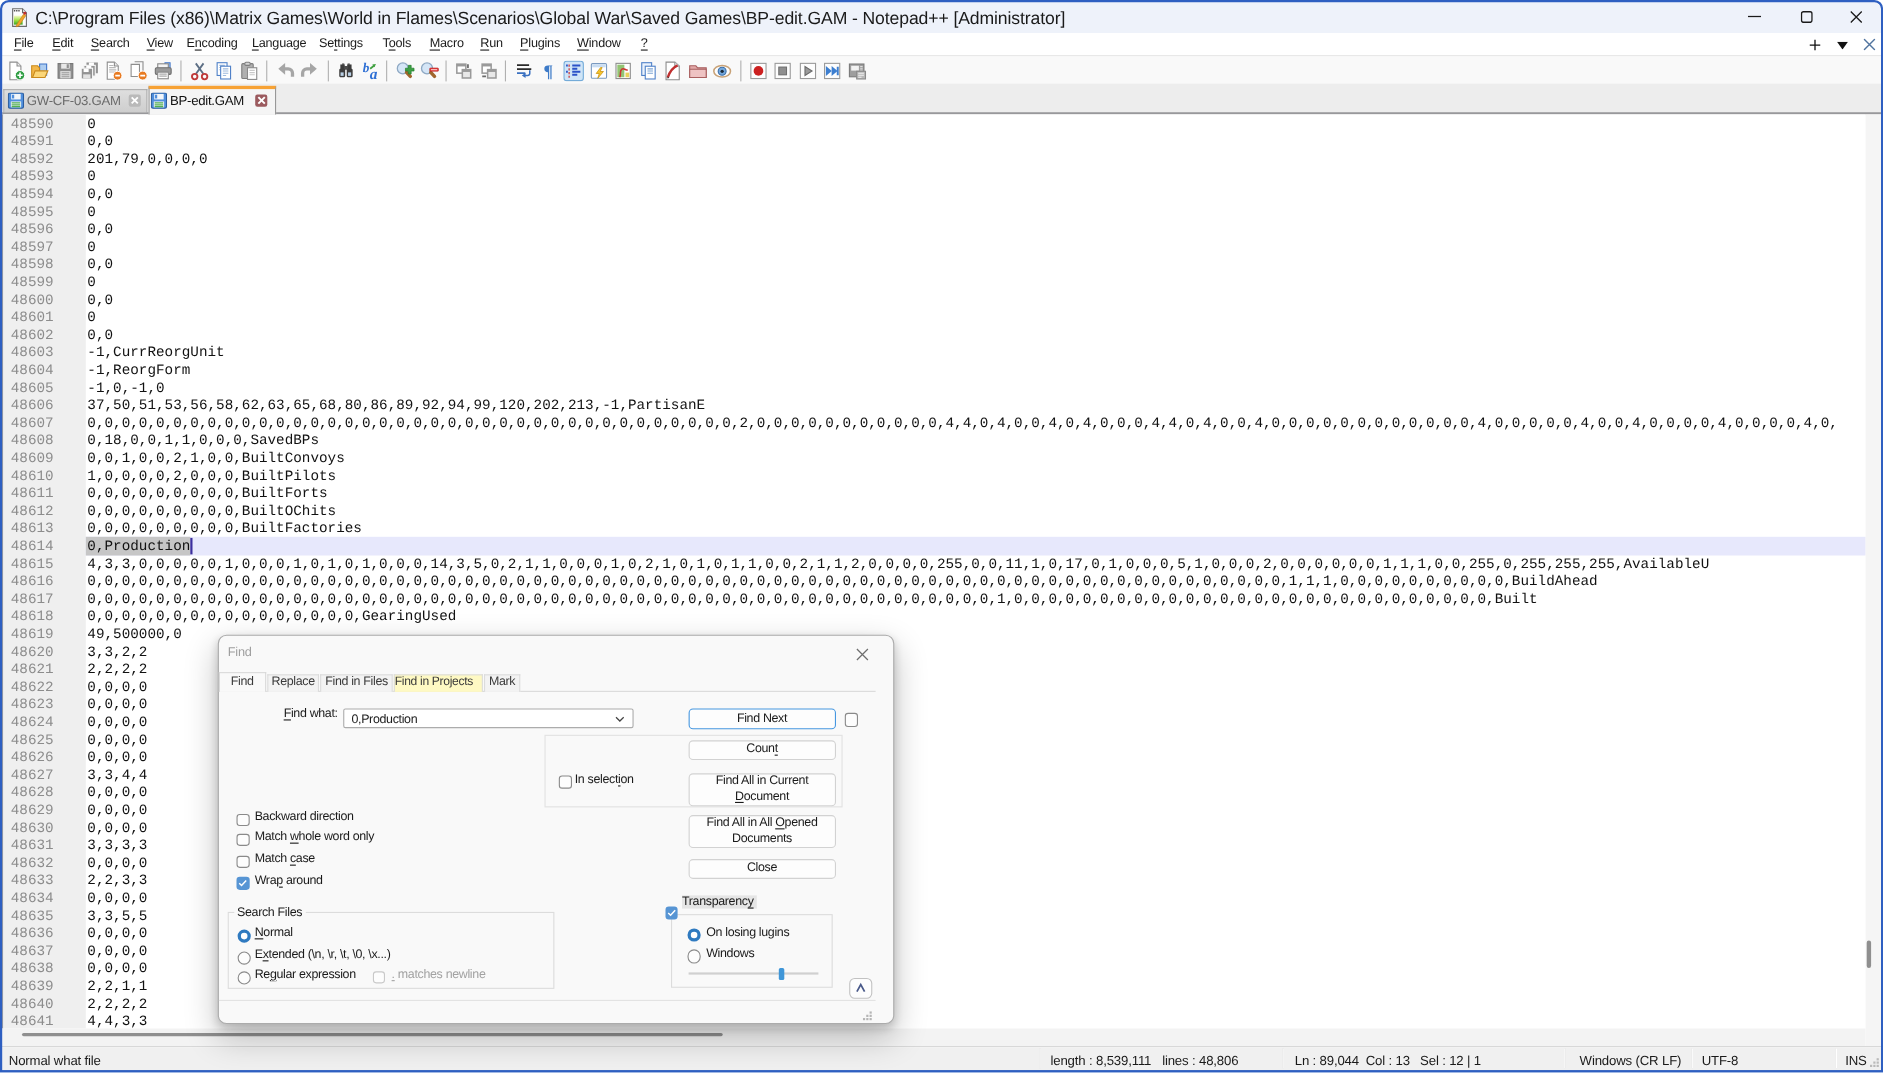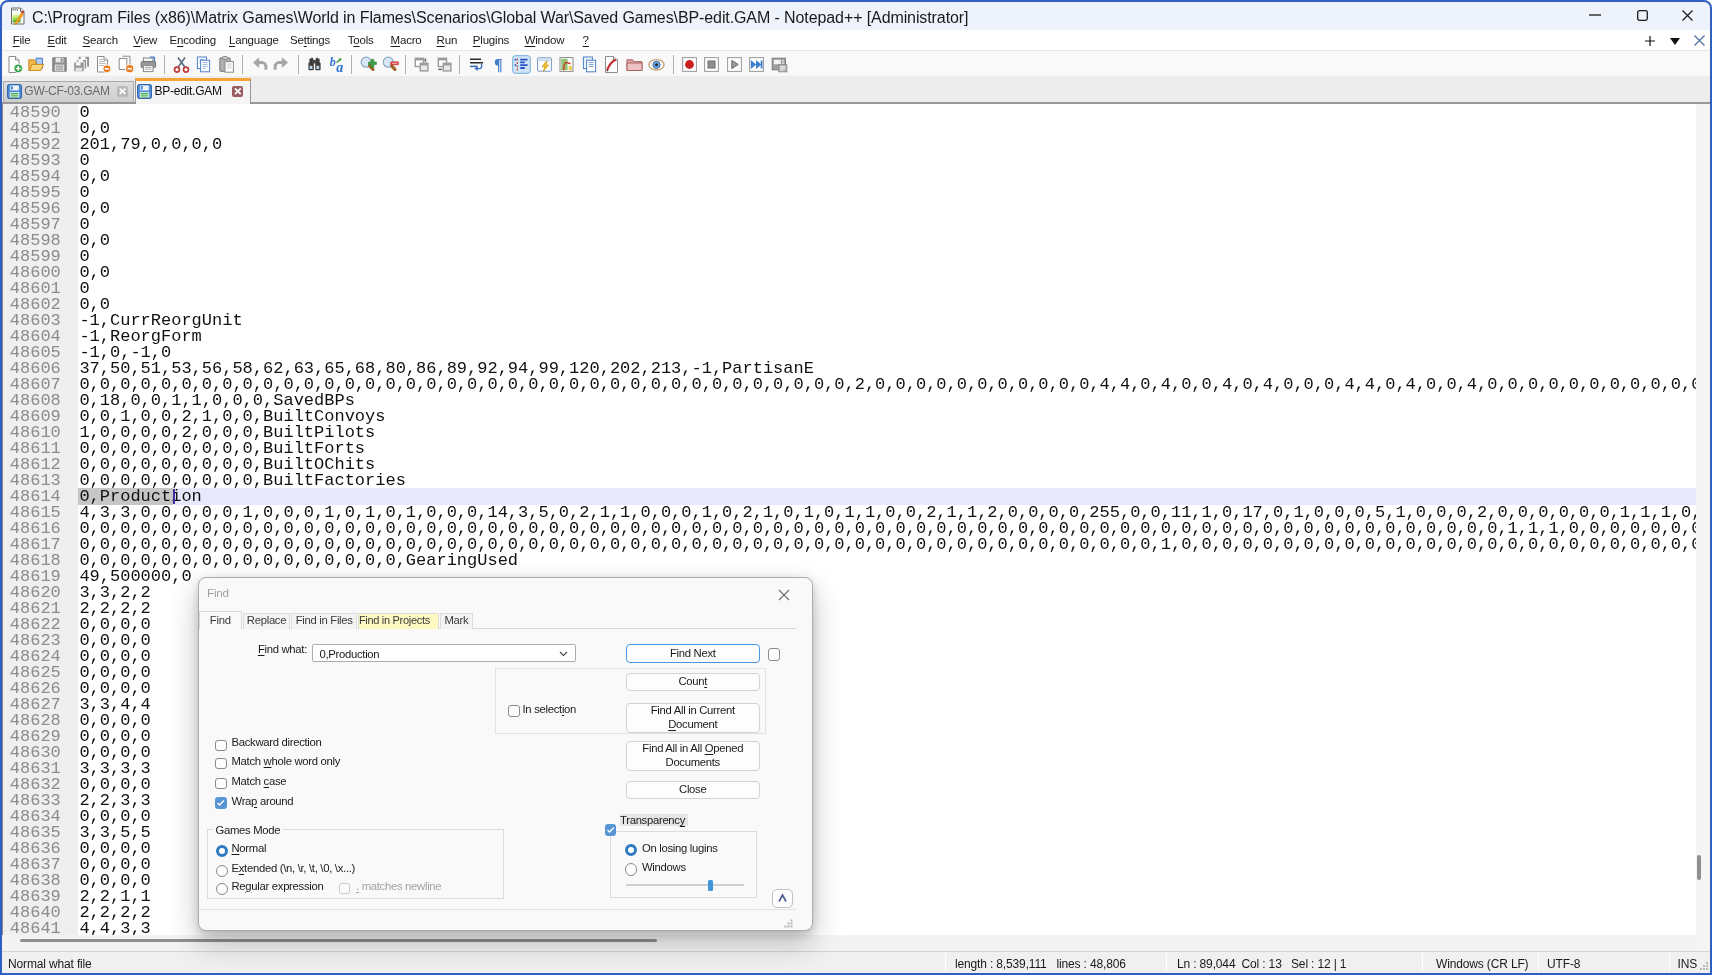--- a/index.html
+++ b/index.html
@@ -1,19 +1,19 @@
 <!DOCTYPE html>
 <html><head><meta charset="utf-8"><style>
 *{margin:0;padding:0;box-sizing:border-box}
 html,body{width:1712px;height:975px;overflow:hidden}
 body{font-family:"Liberation Sans",sans-serif;background:#fff;position:relative}
 .abs{position:absolute}
 .mtxt{font-size:11.5px;letter-spacing:-0.2px;color:#1a1a1a;line-height:13px}
 .stxt{font-size:12px;letter-spacing:-0.15px;color:#1a1a1a}
-.mono{font-family:"Liberation Mono",monospace;font-size:17px;line-height:16px;white-space:pre}
+.mono{font-family:"Liberation Mono",monospace;font-size:13px;line-height:16px;white-space:pre}
 .dlg{background:#f9f9f9;border:1px solid #ababab;border-radius:8px;box-shadow:0 12px 30px rgba(0,0,0,.24),0 3px 8px rgba(0,0,0,.16);font-size:12px;color:#1a1a1a;z-index:50}
 .dtx{font-size:11.3px;letter-spacing:-0.3px;line-height:12px;color:#1a1a1a;white-space:nowrap}
 .dbtn{background:#fdfdfd;border-radius:4px;font-size:11.3px;letter-spacing:-0.3px;color:#1a1a1a;text-align:center;display:flex;align-items:center;justify-content:center;line-height:13.5px}
 u{text-decoration-thickness:1px;text-underline-offset:2px}
 </style></head><body>
 
 <div class="abs" style="left:0;top:0;width:1712px;height:975px;border:2px solid #2e5fc1;border-radius:8px 8px 0 0;z-index:90;pointer-events:none"></div>
 
 <div class="abs" style="left:2px;top:2px;width:1708px;height:28px;background:#eef2fa;border-radius:7px 7px 0 0"></div>
 <div class="abs" style="left:9px;top:7px"><svg width="17" height="18" viewBox="0 0 17 18">
@@ -478,21 +478,21 @@
     <div class="abs dtx" style="left:33px;top:176.7px">Match <u>w</u>hole word only</div>
   <div class="abs" style="left:16.6px;top:199.5px;width:11.5px;height:11.5px;background:#fdfdfd;border:1px solid #8a8a8a;border-radius:3px"></div>
     <div class="abs dtx" style="left:33px;top:196.6px">Match <u>c</u>ase</div>
   <div class="abs" style="left:16.6px;top:219.4px;width:11.5px;height:11.5px;background:#5795d4;border-radius:3px">
       <svg style="display:block" width="11.5" height="11.5" viewBox="0 0 12 12">
         <path d="M2.6 6.2l2.2 2.2 4.4-4.8" stroke="#fff" stroke-width="1.4" fill="none"></path>
       </svg>
     </div>
     <div class="abs dtx" style="left:33px;top:216.5px">Wra<u>p</u> around</div>
   <div class="abs" style="left:8.4px;top:250.7px;width:297px;height:70px;border:1px solid #dcdcdc"></div>
-  <div class="abs dtx" style="left:14px;top:246.2px;background:#f9f9f9;padding:0 3px">Games Mode</div>
+  <div class="abs dtx" style="left:14px;top:246.2px;background:#f9f9f9;padding:0 3px">Search Files</div>
   <div class="abs" style="left:17.3px;top:266.9px;width:12.5px;height:12.5px;background:#fff;border:3.8px solid #2f7ac0;border-radius:50%"></div>
     <div class="abs dtx" style="left:33px;top:264px"><u>N</u>ormal</div>
   <div class="abs" style="left:17.3px;top:286.8px;width:12.5px;height:12.5px;background:#fdfdfd;border:1px solid #8a8a8a;border-radius:50%"></div>
     <div class="abs dtx" style="left:33px;top:283.9px">E<u>x</u>tended (\n, \r, \t, \0, \x...)</div>
   <div class="abs" style="left:17.3px;top:304.5px;width:12.5px;height:12.5px;background:#fdfdfd;border:1px solid #8a8a8a;border-radius:50%"></div>
     <div class="abs dtx" style="left:33px;top:301.6px">Re<u>g</u>ular expression</div>
   <div class="abs" style="left:140.3px;top:304.8px;width:11.5px;height:11.5px;background:#fdfdfd;border:1px solid #c9c9c9;border-radius:3px"></div>
     <div class="abs dtx" style="left:157.5px;top:301.6px;color:#a2a2a2"><u>.</u> matches newline</div>
   <div class="abs" style="left:411.3px;top:252.5px;width:147px;height:67.9px;border:1px solid #dcdcdc"></div>
   <div class="abs" style="left:406px;top:246.3px;width:11.5px;height:11.5px;background:#5795d4;border-radius:3px">

